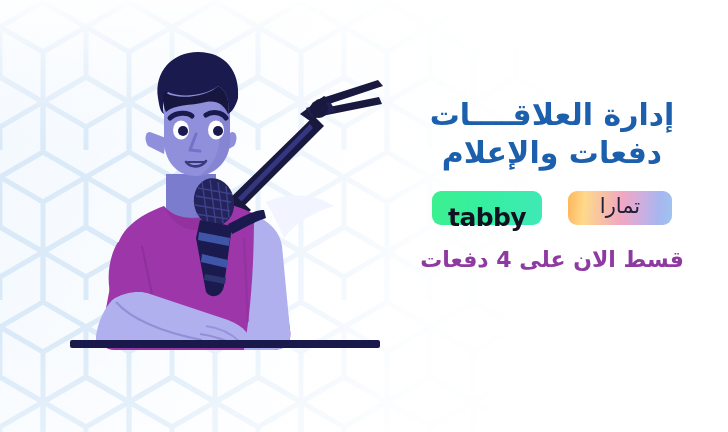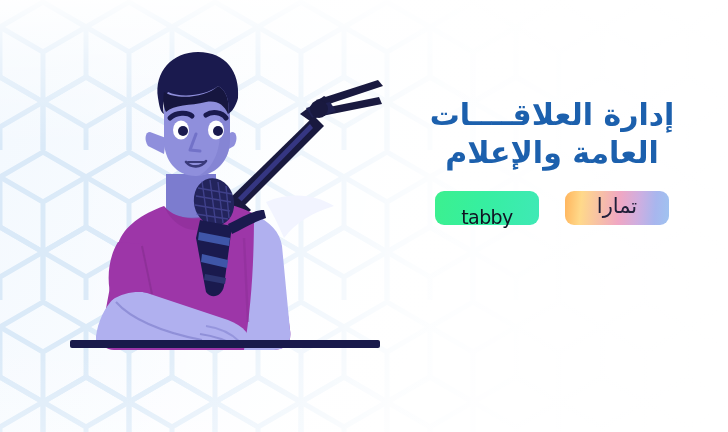--- a/index.html
+++ b/index.html
@@ -101,22 +101,22 @@
     border-radius: 9px;
     padding: 0 16px;
     box-sizing: border-box;
   }
   .badge-tabby {
     background: linear-gradient(100deg, #3cf08f 0%, #36efa0 45%, #3fe9b6 100%);
     min-width: 104px;
   }
   .badge-tabby .txt {
     color: #111122;
-    font-weight: normal;
-    font-size: 19px;
+    font-weight: bold;
+    font-size: 25px;
     letter-spacing: -0.6px;
     direction: ltr;
     line-height: 1;
     transform: translateY(-1px);
     margin-top: 22px;
   }
   .badge-tamara {
     background: linear-gradient(95deg, #ffb45c 0%, #ffd98a 16%, #f7c0a6 34%, #f0a7c3 52%, #cfaee0 70%, #a8b6ee 86%, #9fc3f0 100%);
     min-width: 104px;
   }
@@ -260,28 +260,29 @@
     </g>
 
     <rect x="32" y="298" width="310" height="8" rx="2" fill="#191a4b"></rect>
 
   </svg>
 
   <div class="content">
 
     <h1 class="headline">
       <span class="line1">إدارة العلاقــــات</span>
-      <span class="line2">العامة والإعلام</span>
+      <span class="line2">دفعات والإعلام</span>
     </h1>
 
     <div class="badges">
       <div class="badge badge-tabby">
         <span class="txt">tabby</span>
       </div>
       <div class="badge badge-tamara">
         <span class="txt">تمارا</span>
       </div>
     </div>
 
+    <div class="tagline">قسط الان على 4 دفعات</div>
 
   </div>
 
 </div>
 
 </body></html>

